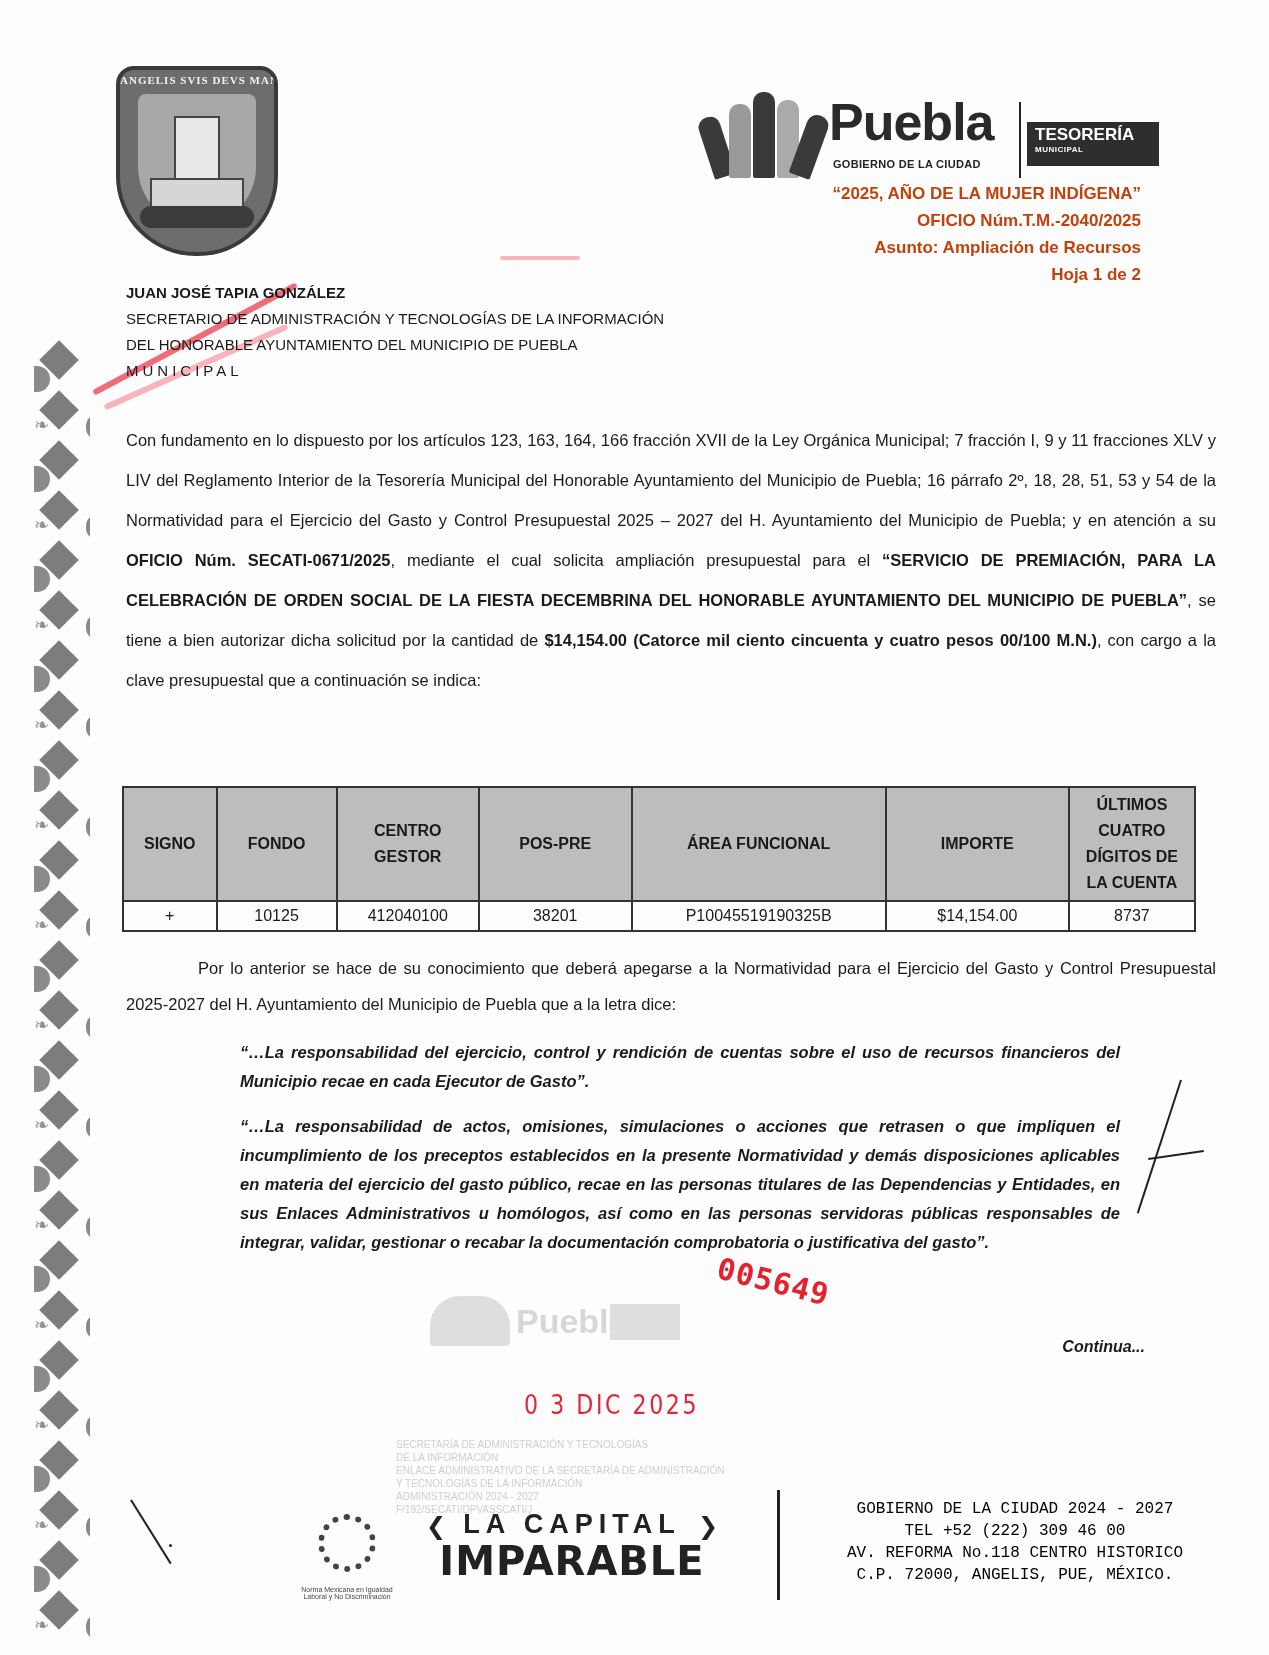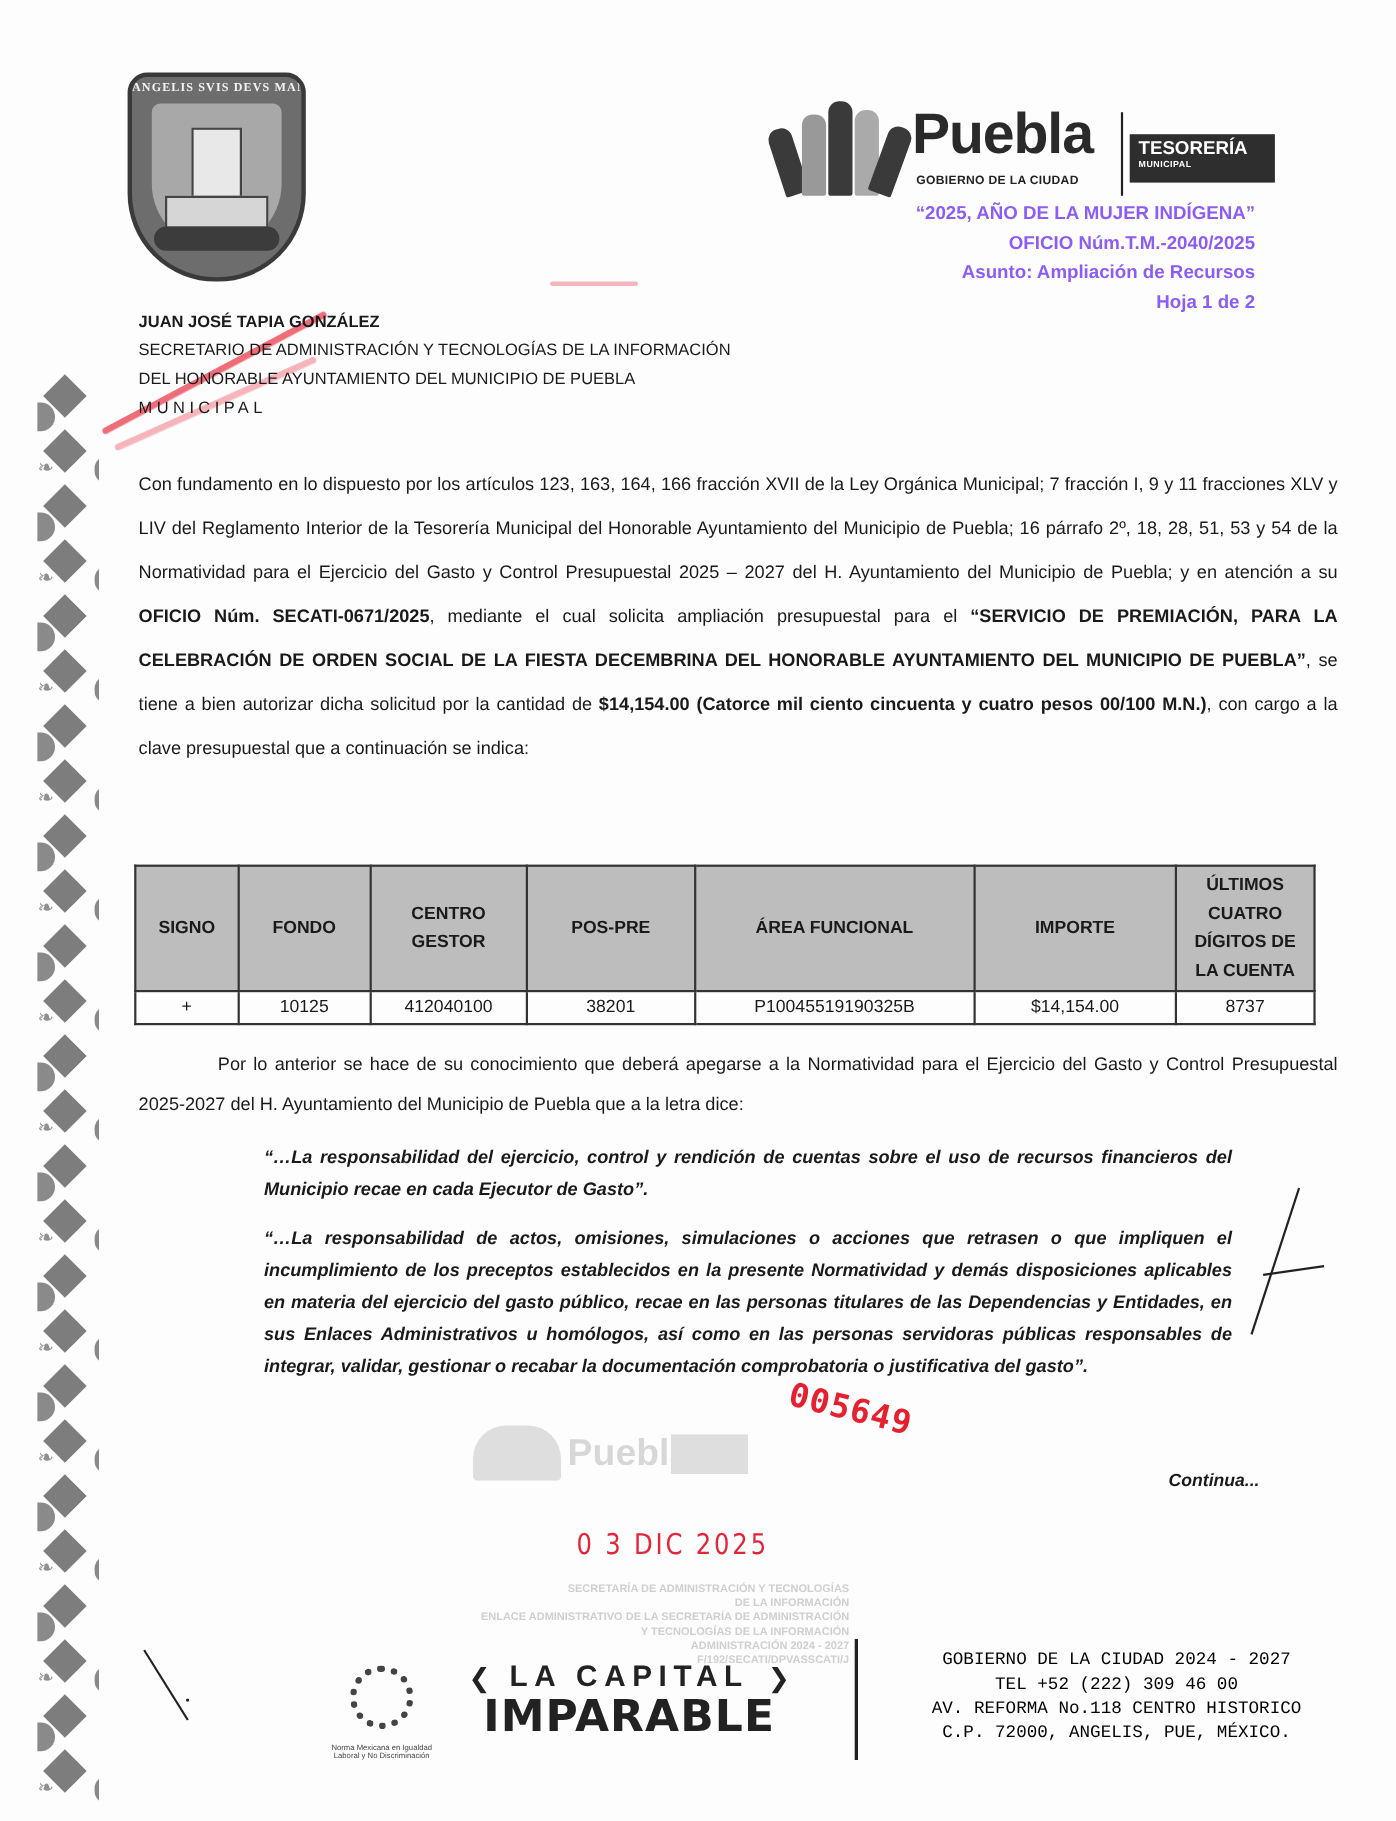--- a/index.html
+++ b/index.html
@@ -26,21 +26,21 @@
   .logo-block { position: absolute; left: 705px; top: 86px; width: 470px; height: 90px; }
   .logo-figure { position: absolute; left: 0; top: 0; width: 120px; height: 92px; }
   .logo-figure span { position: absolute; bottom: 0; width: 22px; background: #3a3a3a; border-radius: 10px 10px 2px 2px; }
   .logo-wordmark { position: absolute; left: 124px; top: 10px; font-size: 52px; font-weight: bold; letter-spacing: -1px; color: #2a2a2a; line-height: 1; }
   .logo-sub { position: absolute; left: 128px; top: 72px; font-size: 11px; font-weight: bold; color: #222; letter-spacing: 0.3px; }
   .logo-divider { position: absolute; left: 314px; top: 16px; width: 2px; height: 76px; background: #222; }
   .logo-box { position: absolute; left: 322px; top: 36px; width: 132px; height: 44px; background: #2e2e2e; color: #fff; padding: 4px 8px; }
   .logo-box .t1 { font-size: 17px; font-weight: bold; line-height: 1.1; }
   .logo-box .t2 { font-size: 8px; font-weight: bold; letter-spacing: 0.5px; }
 
-  .header-right { position: absolute; right: 128px; top: 180px; text-align: right; font-weight: bold; font-size: 17px; line-height: 27px; color: #8b5cf6; }
+  .header-right { position: absolute; right: 128px; top: 180px; text-align: right; font-weight: bold; font-size: 17px; line-height: 27px; color: #c2410c; }
 
   
   .addressee { position: absolute; left: 126px; top: 280px; font-size: 15px; line-height: 26px; }
   .addressee .name { font-weight: bold; }
   .addressee .presente { letter-spacing: 4px; }
 
   
   .red-slash { position: absolute; background: rgba(232,30,50,0.65); height: 6px; border-radius: 3px; filter: blur(0.6px); }
 
   
@@ -60,21 +60,21 @@
   .sig-line2 { position: absolute; left: 8px; top: 74px; width: 56px; height: 2px; background: #222; transform: rotate(-8deg); }
 
   .stamp-number { position: absolute; left: 716px; top: 1264px; font-family: "DejaVu Sans Mono", monospace; font-weight: bold; font-size: 30px; color: #e5202f; transform: rotate(14deg); letter-spacing: 1px; }
   .faded-logo { position: absolute; left: 420px; top: 1296px; width: 260px; height: 60px; opacity: 0.18; }
   .faded-logo .w { position: absolute; left: 96px; top: 6px; font-size: 34px; font-weight: bold; color: #333; }
   .faded-logo .b { position: absolute; left: 190px; top: 8px; width: 70px; height: 36px; background: #555; }
   .faded-logo .f { position: absolute; left: 10px; top: 0; width: 80px; height: 50px; background: #555; border-radius: 30px 30px 4px 4px; }
 
   .continua { position: absolute; right: 124px; top: 1338px; font-size: 16px; font-weight: bold; font-style: italic; }
   .date-stamp { position: absolute; left: 524px; top: 1390px; font-family: "DejaVu Sans", sans-serif; font-size: 26px; color: #e02638; letter-spacing: 3px; transform: scaleX(0.85); transform-origin: left; }
-  .faded-stamp { position: absolute; left: 412px; top: 1438px; width: 360px; text-align: right; font-size: 10px; line-height: 13px; color: #cfcfcf; font-weight: bold; }
+  .faded-stamp { position: absolute; left: 396px; top: 1438px; width: 360px; text-align: left; font-size: 10px; line-height: 13px; color: #cfcfcf; }
 
   
   .small-mark { position: absolute; left: 130px; top: 1500px; width: 2px; height: 75px; background: #222; transform: rotate(-32deg); transform-origin: top; }
   .small-dot { position: absolute; left: 169px; top: 1544px; width: 3px; height: 3px; background: #222; border-radius: 50%; }
   .norma-seal { position: absolute; left: 292px; top: 1492px; width: 110px; height: 110px; border-radius: 50%; }
   .norma-ring { position: absolute; left: 26px; top: 22px; width: 58px; height: 58px; border: 6px dotted #444; border-radius: 50%; }
   .norma-text { position: absolute; left: 0; top: 94px; width: 110px; text-align: center; font-size: 7px; color: #444; }
 
   .capital { position: absolute; left: 432px; top: 1508px; width: 280px; text-align: center; color: #222; }
   .capital .l1 { font-size: 27px; font-weight: bold; letter-spacing: 6px; line-height: 32px; }

